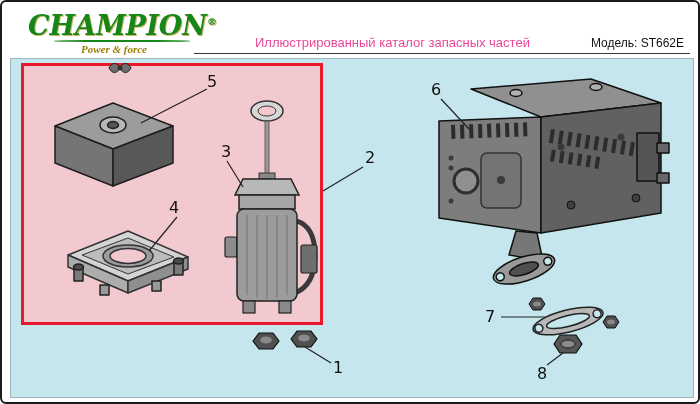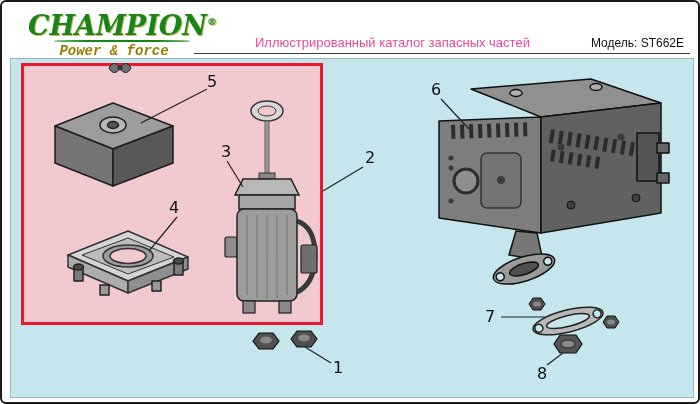--- a/index.html
+++ b/index.html
@@ -4,21 +4,21 @@
 <style>
   * { margin:0; padding:0; box-sizing:border-box; }
   html,body { width:700px; height:404px; background:#fff; font-family:"Liberation Sans",sans-serif; }
   .page { position:relative; width:700px; height:404px; background:#ffffff; border:2px solid #1b1b1b; border-radius:6px; overflow:hidden; }
 
   
   .logo { position:absolute; left:26px; top:5px; width:172px; text-align:center; }
   .brand { font-family:"DejaVu Serif",serif; font-style:italic; font-weight:bold; font-size:27px; line-height:29px; color:#168716; text-shadow:1px 1px 0 rgba(165,135,10,.6); white-space:nowrap; }
   .brand sup { font-size:10px; vertical-align:super; }
   .swoosh { border-top:2.5px solid #168716; margin:0 10px 1px 26px; border-radius:40%; }
-  .tagline { font-family:Liberation Mono, monospace; font-style:italic; font-weight:bold; font-size:14px; color:#9a7d00; }
+  .tagline { font-family:Liberation Serif, serif; font-style:italic; font-weight:bold; font-size:11px; color:#9a7d00; }
   .title-row { position:absolute; left:192px; top:26px; width:496px; height:26px; border-bottom:1px solid #3a3a3a; display:flex; align-items:flex-end; justify-content:space-between; padding-bottom:3px; }
   .title { font-size:13px; color:#ec4899; flex:1; text-align:center; }
   .model { font-size:12px; color:#111; white-space:nowrap; padding-right:6px; }
 
   
   .panel { position:absolute; left:8px; top:56px; width:684px; height:340px; background:#c5e6ec; border:1px solid #9ab8bd; }
   .highlight-box { position:absolute; left:10px; top:4px; width:302px; height:262px; background:#f2c9cf; border:3px solid #e8192c; z-index:1; }
   .part { position:absolute; z-index:2; }
   .leader { position:absolute; left:0; top:0; z-index:4; pointer-events:none; }
   .callout { position:absolute; z-index:5; font-family:"DejaVu Sans",sans-serif; font-size:16px; color:#101010; line-height:18px; }

